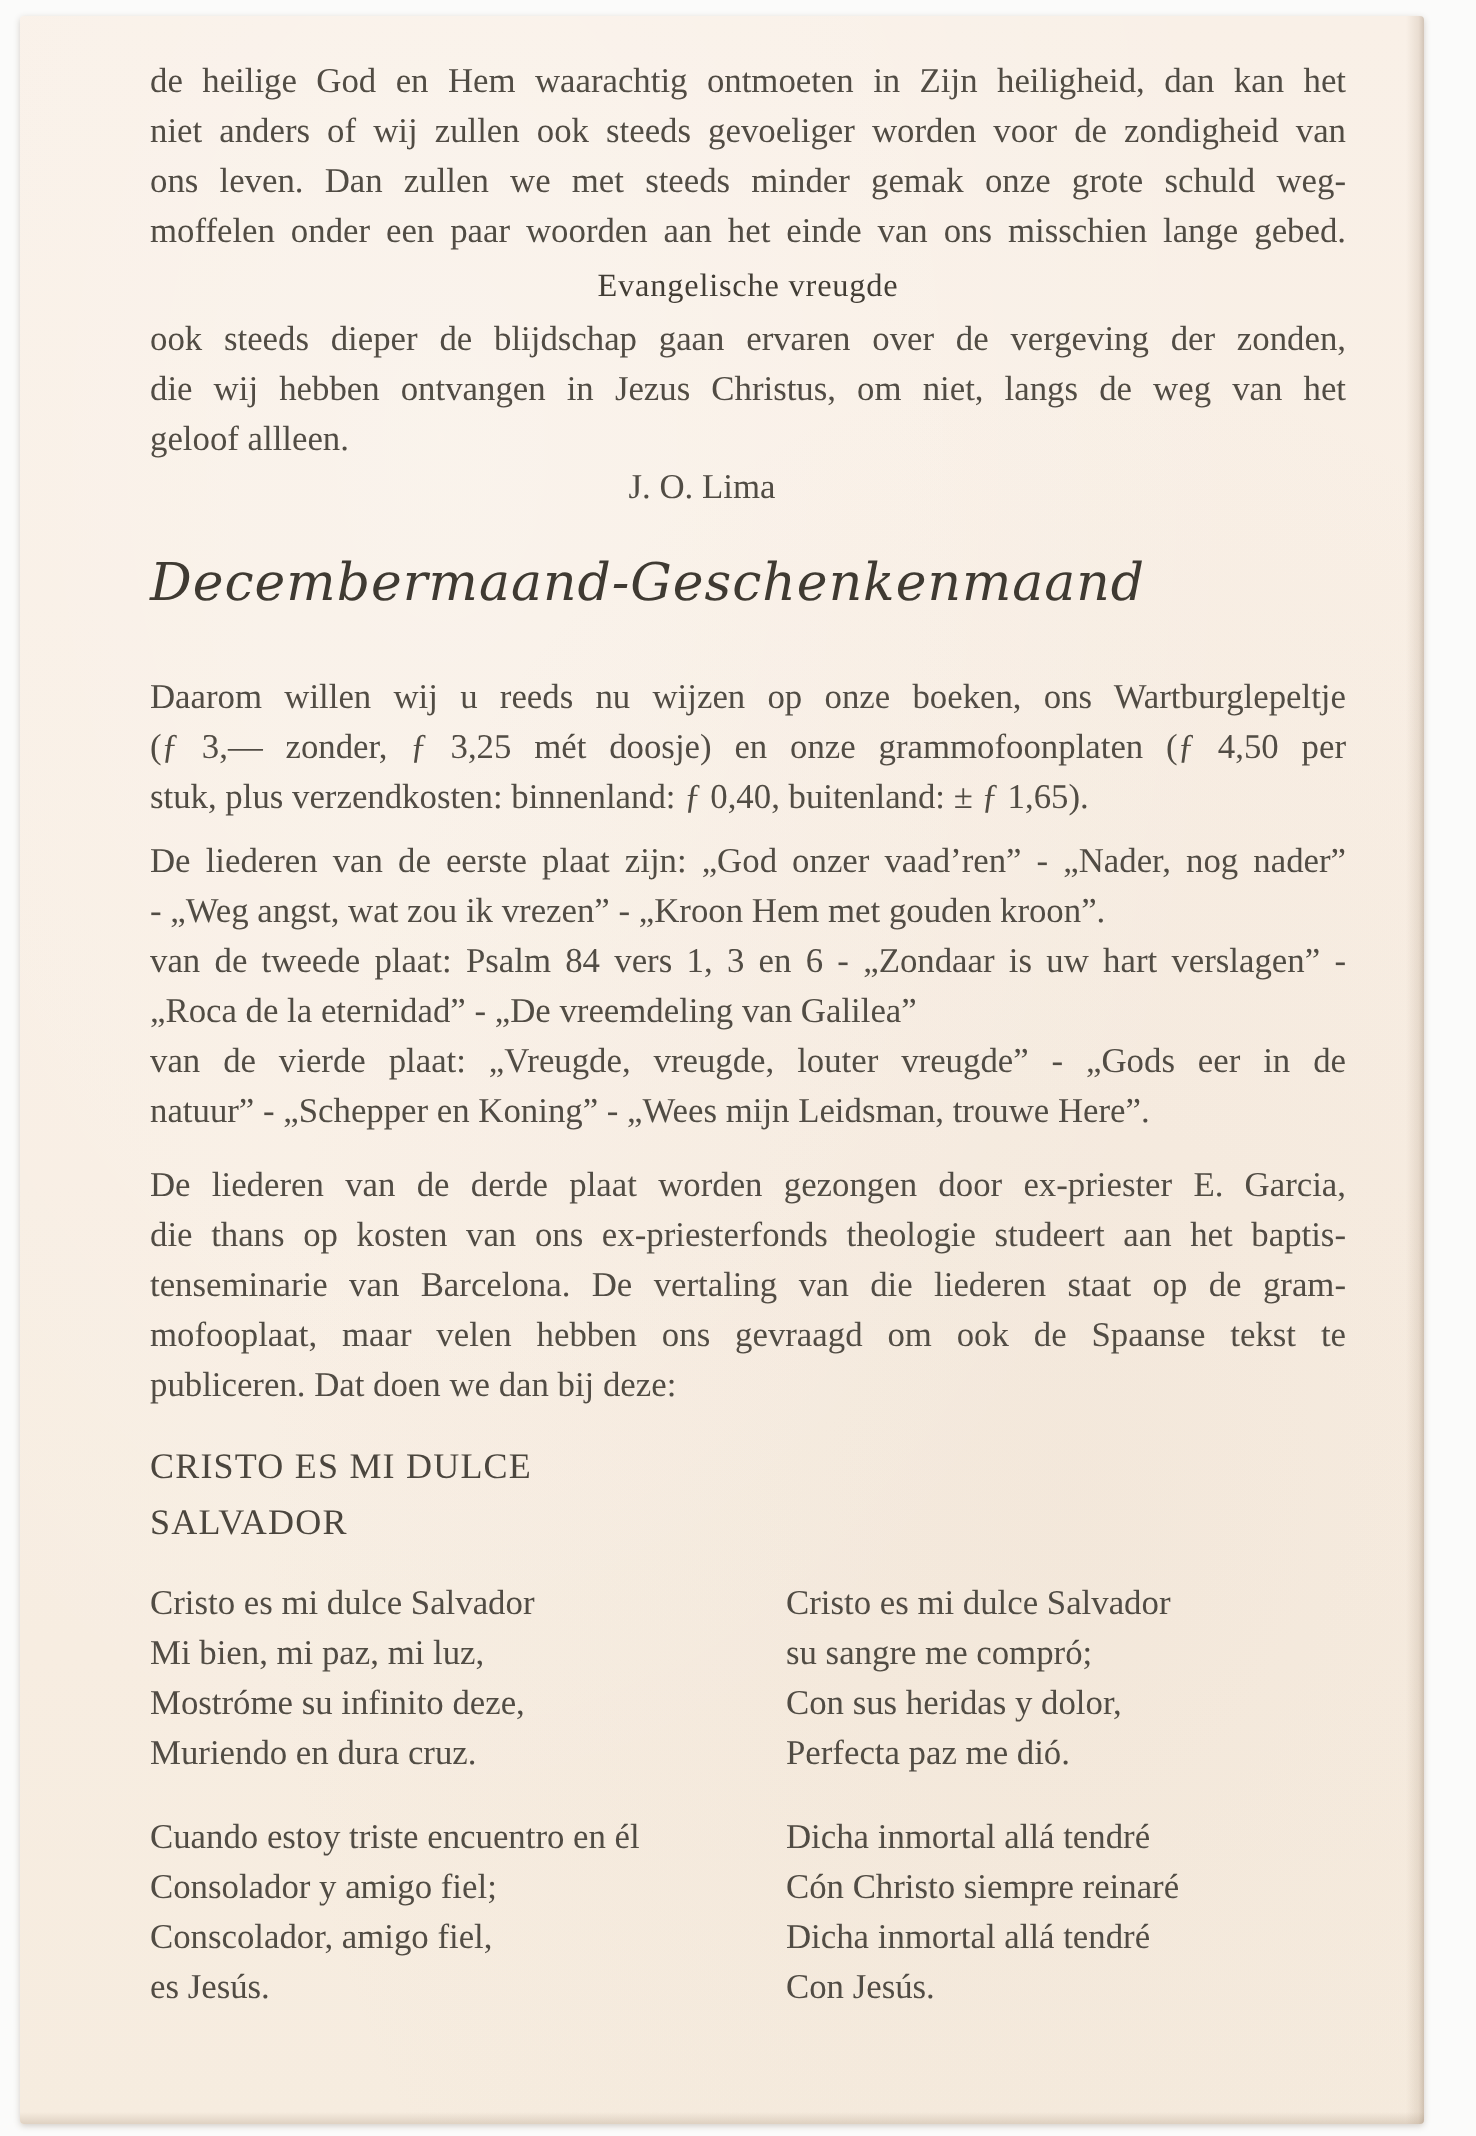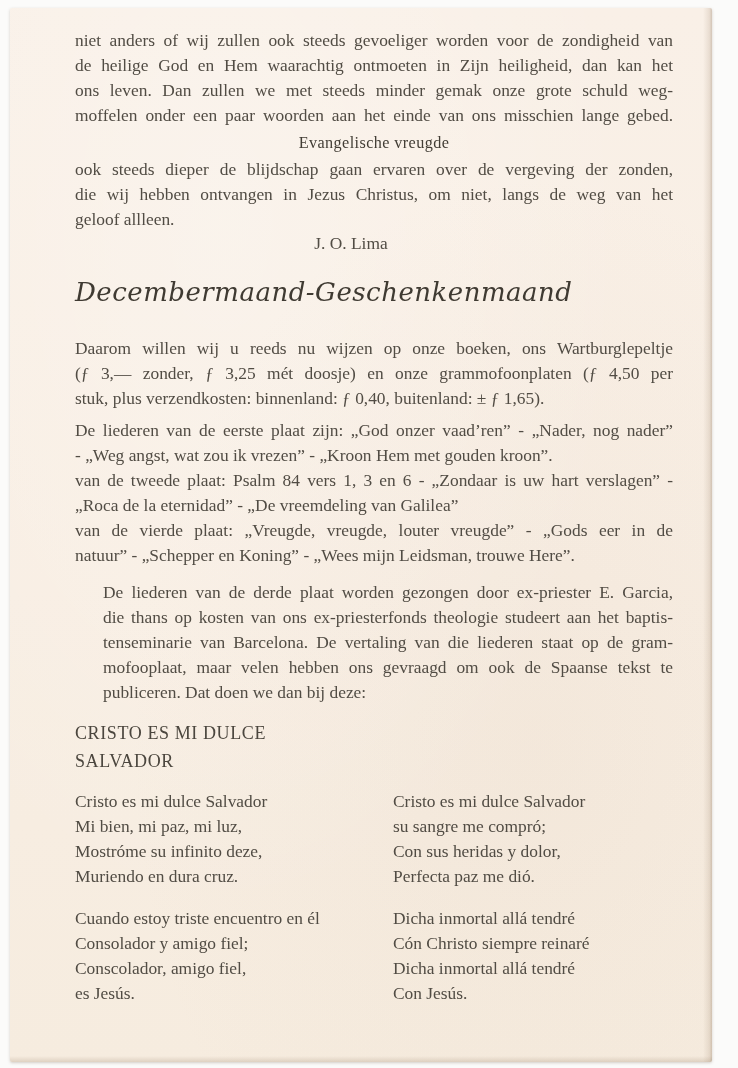--- a/index.html
+++ b/index.html
@@ -45,39 +45,39 @@
     text-align:center;line-height:22px;padding-right:46px;font-size:17.4px;
   }
   .script-title{
     margin-top:15px;
     font-family:"DejaVu Serif","Liberation Serif",serif;
     font-style:italic;font-size:26px;line-height:46px;
     color:#3f3a32;letter-spacing:.5px;
   }
   .mt-books{margin-top:21px;}
   .mt-lied{margin-top:7px;}
-  .mt-derde{margin-top:12px;margin-left:28px;}
+  .mt-derde{margin-top:12px;}
   .song-title{
     margin-top:14px;font-size:18px;line-height:28px;letter-spacing:.6px;color:#4b463e;
   }
   .stanza-row{display:flex;margin-top:14px;align-items:flex-end;}
   .stanza-row.second{margin-top:17px;}
   .st-col{line-height:25px;}
   .st-left{width:318px;flex:0 0 318px;}
   .st-right{flex:1;}
 </style>
 </head>
 <body>
 
 <div class="paper">
   <div class="textblock">
 
     <div class="para">
+      <div class="line jl">de heilige God en Hem waarachtig ontmoeten in Zijn heiligheid, dan kan het</div>
       <div class="line jl">niet anders of wij zullen ook steeds gevoeliger worden voor de zondigheid van</div>
-      <div class="line jl">de heilige God en Hem waarachtig ontmoeten in Zijn heiligheid, dan kan het</div>
       <div class="line jl">ons leven. Dan zullen we met steeds minder gemak onze grote schuld weg-</div>
       <div class="line jl">moffelen onder een paar woorden aan het einde van ons misschien lange gebed.</div>
     </div>
 
     <div class="h-right">Evangelische vreugde</div>
 
     <div class="para">
       <div class="line jl">ook steeds dieper de blijdschap gaan ervaren over de vergeving der zonden,</div>
       <div class="line jl">die wij hebben ontvangen in Jezus Christus, om niet, langs de weg van het</div>
       <div class="line">geloof allleen.</div>

